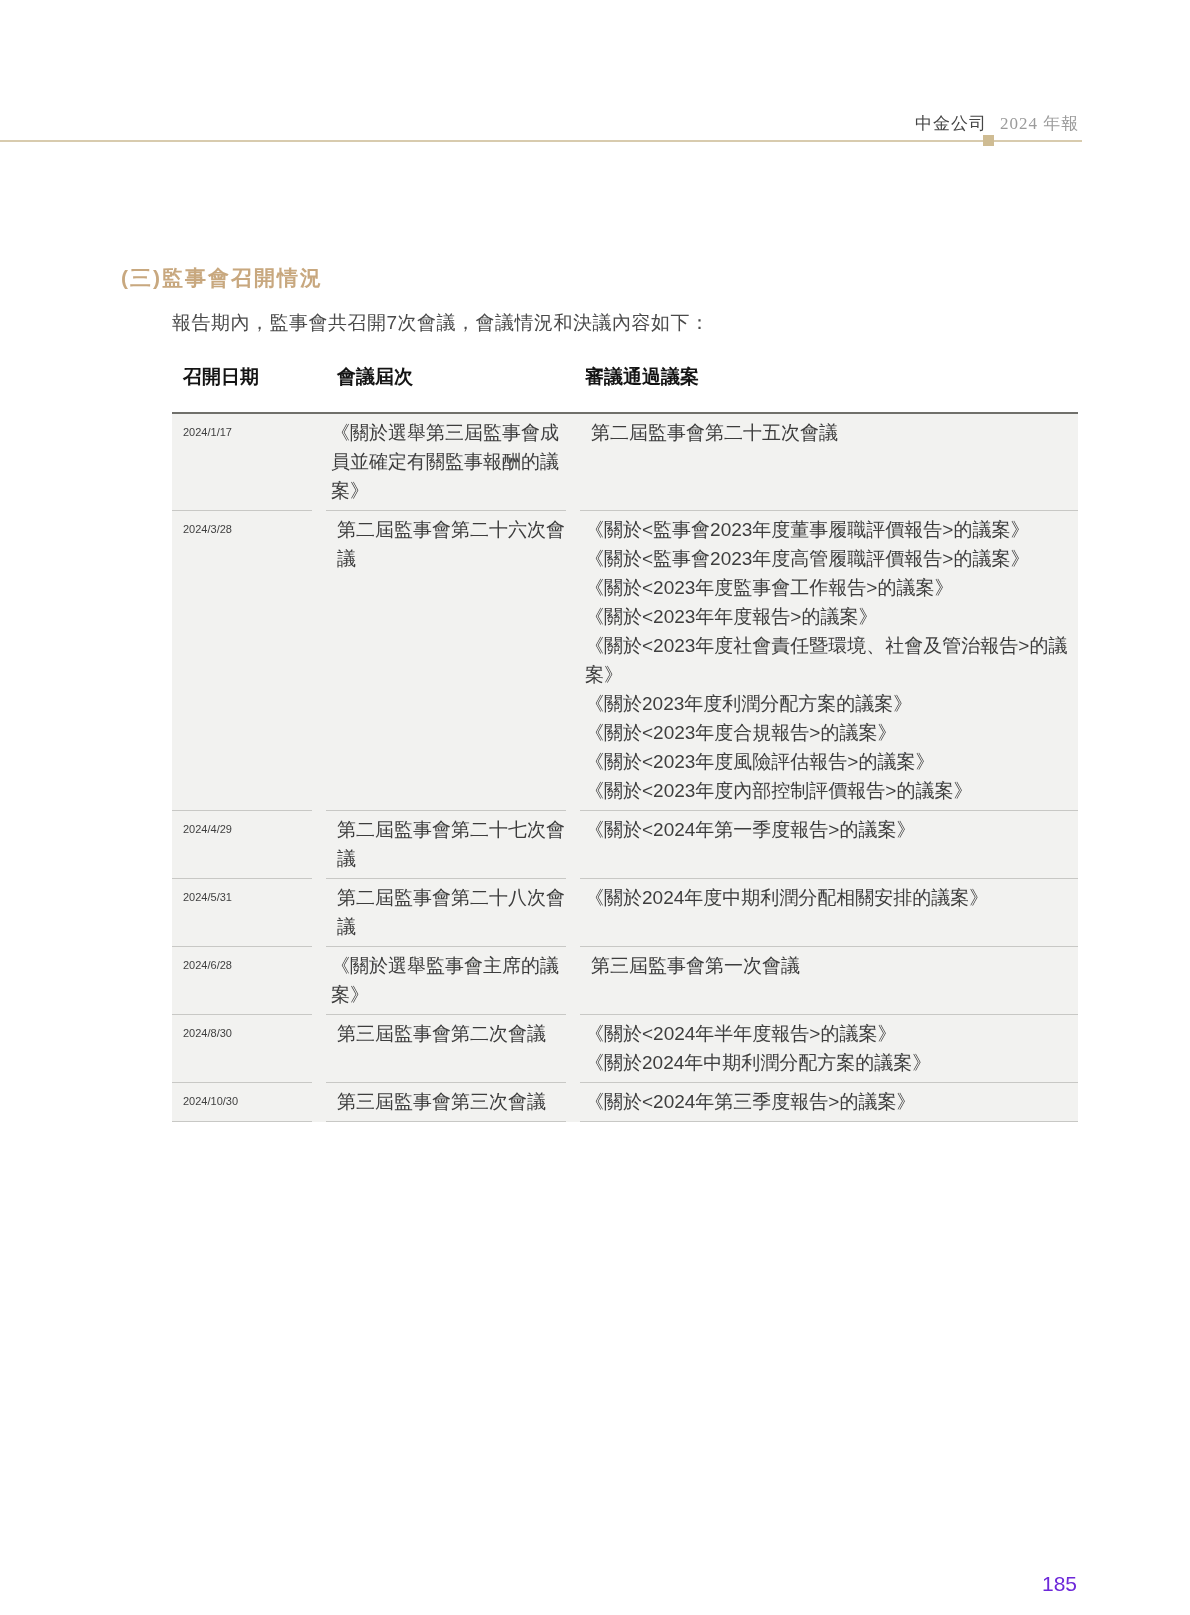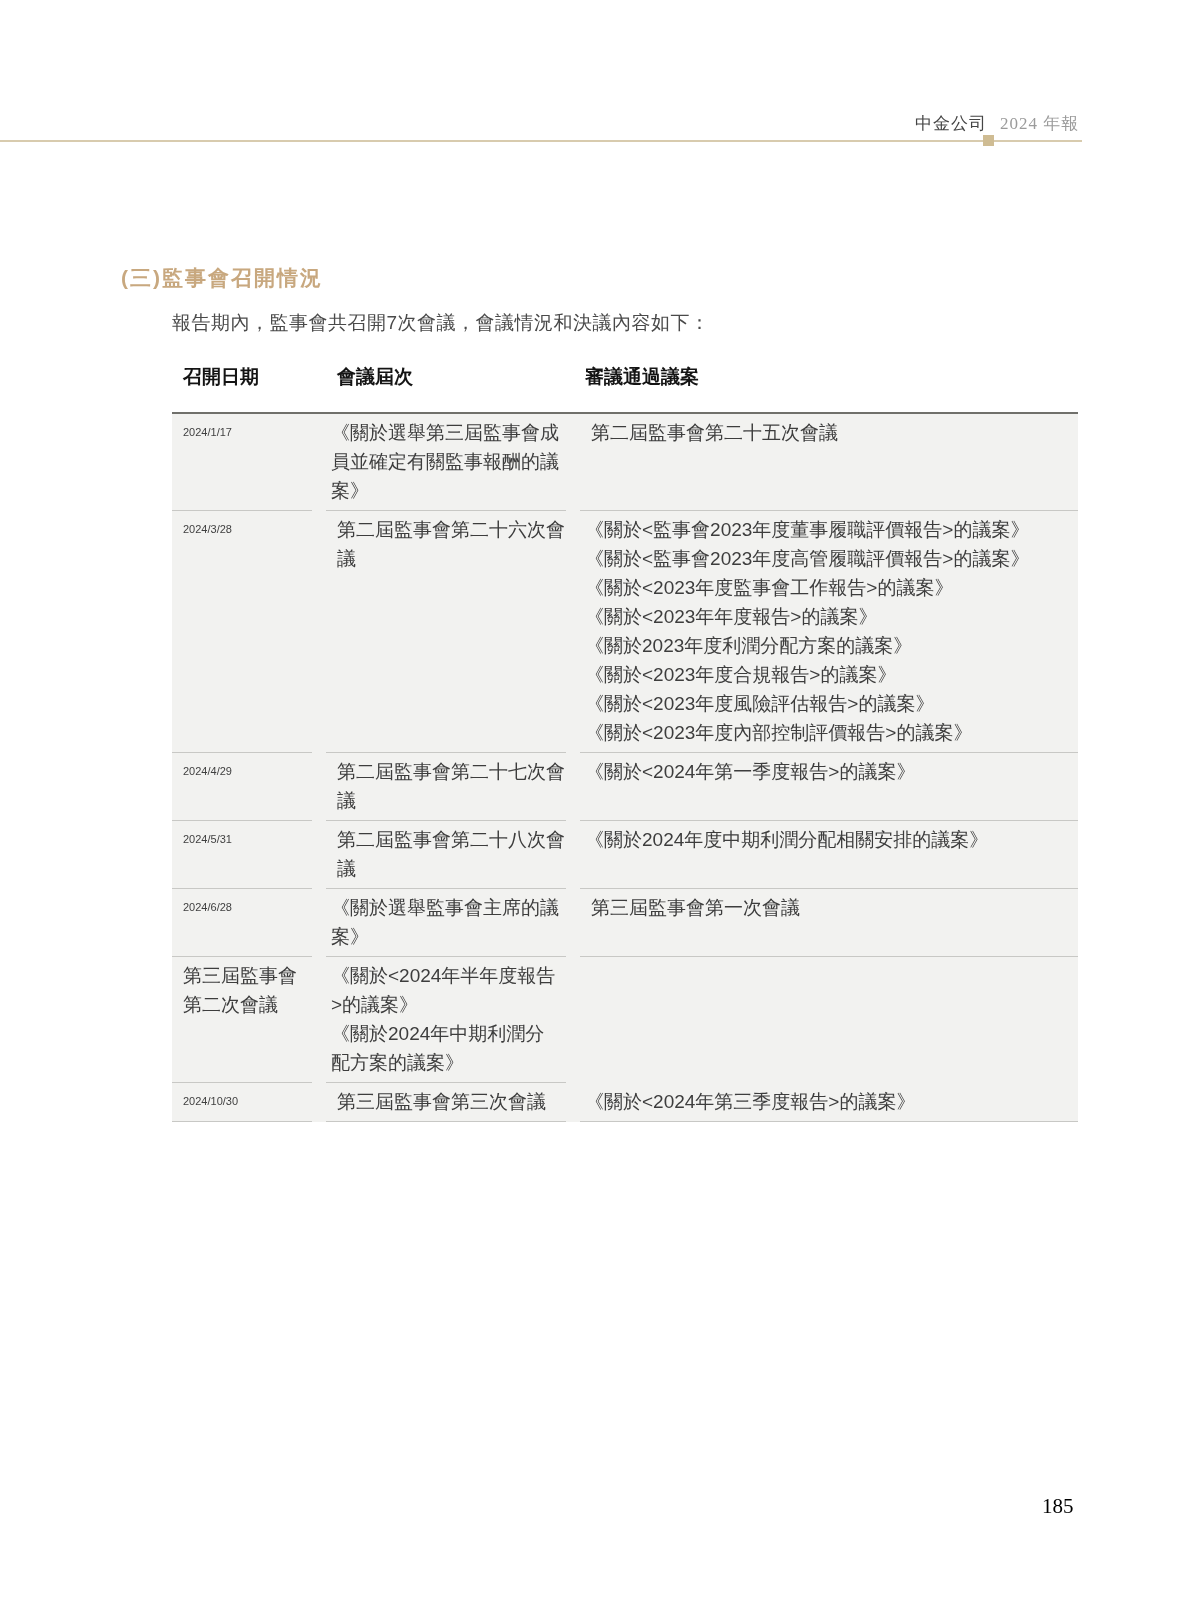--- a/index.html
+++ b/index.html
@@ -80,23 +80,23 @@
     padding: 4px 0 5px 0;
     line-height: 29px;
   }
   .cell.date-cell { padding-left: 11px; font-size: 11px; color: #3f3f3f; }
   .cell.session-cell { padding-left: 11px; }
   .cell.motions-cell { padding-left: 5px; padding-right: 6px; }
   .motion-line { line-height: 29px; }
 
   
   .page-number {
-    position: absolute; top: 1494px; left: 1042px;
-    font-family: Liberation Serif, serif;
-    font-size: 21px; color: #000000;
+    position: absolute; top: 1572px; left: 1042px;
+    font-family: Liberation Sans, sans-serif;
+    font-size: 21px; color: #6d28d9;
   }
 </style>
 </head>
 <body>
 
 <div class="page">
 
   <div class="running-header">
     <span class="rh-company">中金公司</span>
     <span class="rh-year">2024 年報</span>
@@ -123,20 +123,21 @@
           <div class="cell session-cell">第二屆監事會第二十五次會議</div>
         </div>
         <div class="trow">
           <div class="cell date-cell">2024/3/28</div>
           <div class="cell session-cell">第二屆監事會第二十六次會議</div>
           <div class="cell motions-cell">
             <div class="motion-line">《關於&lt;監事會2023年度董事履職評價報告&gt;的議案》</div>
             <div class="motion-line">《關於&lt;監事會2023年度高管履職評價報告&gt;的議案》</div>
             <div class="motion-line">《關於&lt;2023年度監事會工作報告&gt;的議案》</div>
             <div class="motion-line">《關於&lt;2023年年度報告&gt;的議案》</div>
+            <div class="motion-line">《關於&lt;2023年度社會責任暨環境、社會及管治報告&gt;的議案》</div>
             <div class="motion-line">《關於2023年度利潤分配方案的議案》</div>
             <div class="motion-line">《關於&lt;2023年度合規報告&gt;的議案》</div>
             <div class="motion-line">《關於&lt;2023年度風險評估報告&gt;的議案》</div>
             <div class="motion-line">《關於&lt;2023年度內部控制評價報告&gt;的議案》</div>
           </div>
         </div>
         <div class="trow">
           <div class="cell date-cell">2024/4/29</div>
           <div class="cell session-cell">第二屆監事會第二十七次會議</div>
           <div class="cell motions-cell">
@@ -151,20 +152,21 @@
           </div>
         </div>
         <div class="trow">
           <div class="cell date-cell">2024/6/28</div>
           <div class="cell motions-cell">
             <div class="motion-line">《關於選舉監事會主席的議案》</div>
           </div>
           <div class="cell session-cell">第三屆監事會第一次會議</div>
         </div>
         <div class="trow">
+          <div class="cell date-cell">2024/8/30</div>
           <div class="cell session-cell">第三屆監事會第二次會議</div>
           <div class="cell motions-cell">
             <div class="motion-line">《關於&lt;2024年半年度報告&gt;的議案》</div>
             <div class="motion-line">《關於2024年中期利潤分配方案的議案》</div>
           </div>
         </div>
         <div class="trow">
           <div class="cell date-cell">2024/10/30</div>
           <div class="cell session-cell">第三屆監事會第三次會議</div>
           <div class="cell motions-cell">

